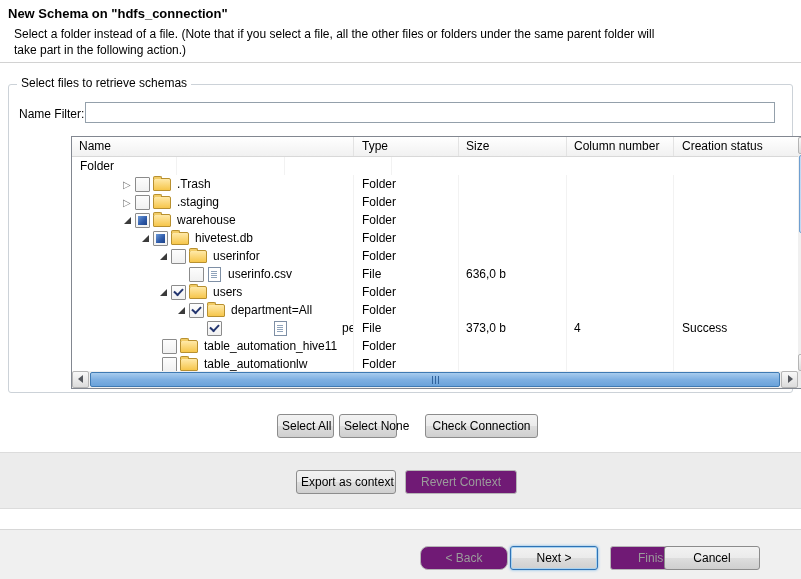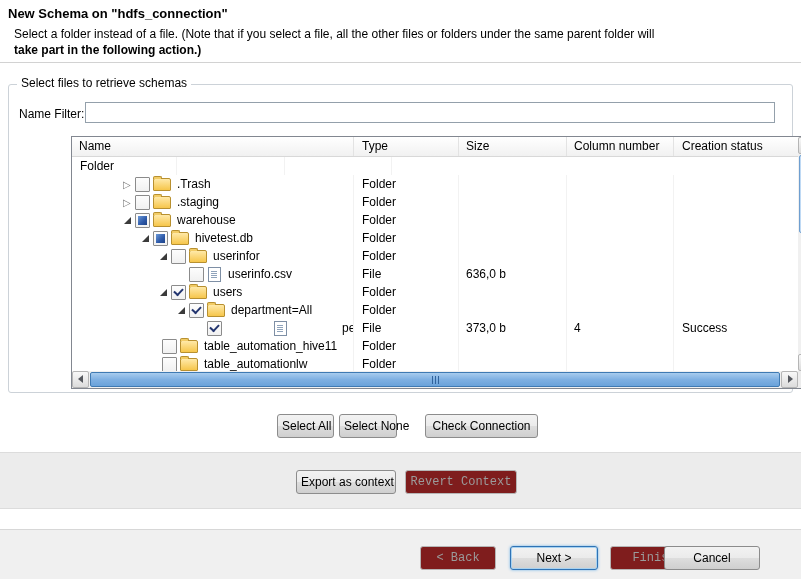--- a/index.html
+++ b/index.html
@@ -1,21 +1,21 @@
 <!DOCTYPE html>
 <html><head>
 <meta charset="utf-8">
 <style>
   html,body{margin:0;padding:0;background:#fff;}
   .dialog{position:relative;width:801px;height:579px;background:#ffffff;overflow:hidden;
           font-family:"Liberation Sans","DejaVu Sans",sans-serif;font-size:12px;color:#000;}
 
   .title{position:absolute;left:8px;top:6px;font-size:13px;font-weight:bold;}
   .desc1{position:absolute;left:14px;top:27px;}
-  .desc2{position:absolute;left:14px;top:43px;font-weight:bold;}
+  .desc2{position:absolute;left:14px;top:43px;}
   .hsep{position:absolute;left:0;top:62px;width:801px;height:1px;background:#d2d2d2;}
 
   
   .group{position:absolute;left:8px;top:84px;width:785px;height:309px;border:1px solid #ccd2d8;border-radius:3px;box-sizing:border-box;}
   .group-label{position:absolute;left:8px;top:-9px;background:#fff;padding:0 4px;}
 
   .nf-label{position:absolute;left:10px;top:22px;}
   .nf-input{position:absolute;left:76px;top:17px;width:690px;height:21px;border:1px solid #94a0ab;box-sizing:border-box;
             font-family:inherit;font-size:12px;padding:0 4px;background:#fff;}
 
@@ -74,32 +74,32 @@
         background:linear-gradient(90deg,#c3dcf5,#96bee8 50%,#86b2e0);border:1px solid #6f9fd0;border-radius:2px;}
   .hs-thumb{position:absolute;top:1px;height:15px;left:18px;right:18px;box-sizing:border-box;
         background:linear-gradient(#a8ccee,#7fb0e2 50%,#6aa2da);border:1px solid #3f7ab3;border-radius:2px;}
   .hs-thumb::after{content:"";position:absolute;left:50%;top:3px;width:1px;height:8px;background:#31639c;
         box-shadow:-3px 0 0 #31639c,3px 0 0 #31639c;}
 
   
   .btn{position:absolute;height:24px;box-sizing:border-box;padding:0 4px;text-align:center;line-height:22px;
        background:linear-gradient(#f2f2f2,#ebebeb 48%,#dddddd 52%,#cfcfcf);
        border:1px solid #8c8c8c;border-radius:3px;cursor:default;white-space:nowrap;}
-  .btn.disabled{background:#7f1d1d;border-color:#b6b6b6;color:#9b9b9b;font-family:Liberation Mono, monospace;}
+  .btn.disabled{background:#701a75;border-color:#b6b6b6;color:#9b9b9b;}
   .btn.default{border-color:#2f73b5;box-shadow:inset 0 0 0 1px #a8d2f0,0 0 3px #6fb2e8;}
   .btn-select-all{left:277px;top:414px;width:57px;}
   .btn-select-none{left:339px;top:414px;width:58px;}
   .btn-check-conn{left:413px;top:414px;width:113px;margin-left:12px;}
   .ctx-panel{position:absolute;left:0;top:452px;width:801px;height:57px;background:#ececec;
        border-top:1px solid #dcdcdc;border-bottom:1px solid #dcdcdc;box-sizing:border-box;}
   .btn-export{left:296px;top:470px;width:100px;}
   .btn-revert{left:405px;top:470px;width:112px;}
   .footer-sep{position:absolute;left:0;top:529px;width:801px;height:1px;background:#d7d7d7;}
   .footer{position:absolute;left:0;top:530px;width:801px;height:49px;background:#f0f0f0;}
-  .btn-back{left:420px;top:546px;width:76px;}
+  .btn-back{left:420px;top:546px;width:88px;border-radius:8px;}
   .btn-next{left:510px;top:546px;width:88px;}
   .btn-finish{left:610px;top:546px;width:88px;}
   .btn-cancel{left:664px;top:546px;width:96px;}
 </style>
 </head>
 <body>
 
 <div class="dialog">
 
   <div class="title">New Schema on "hdfs_connection"</div>

